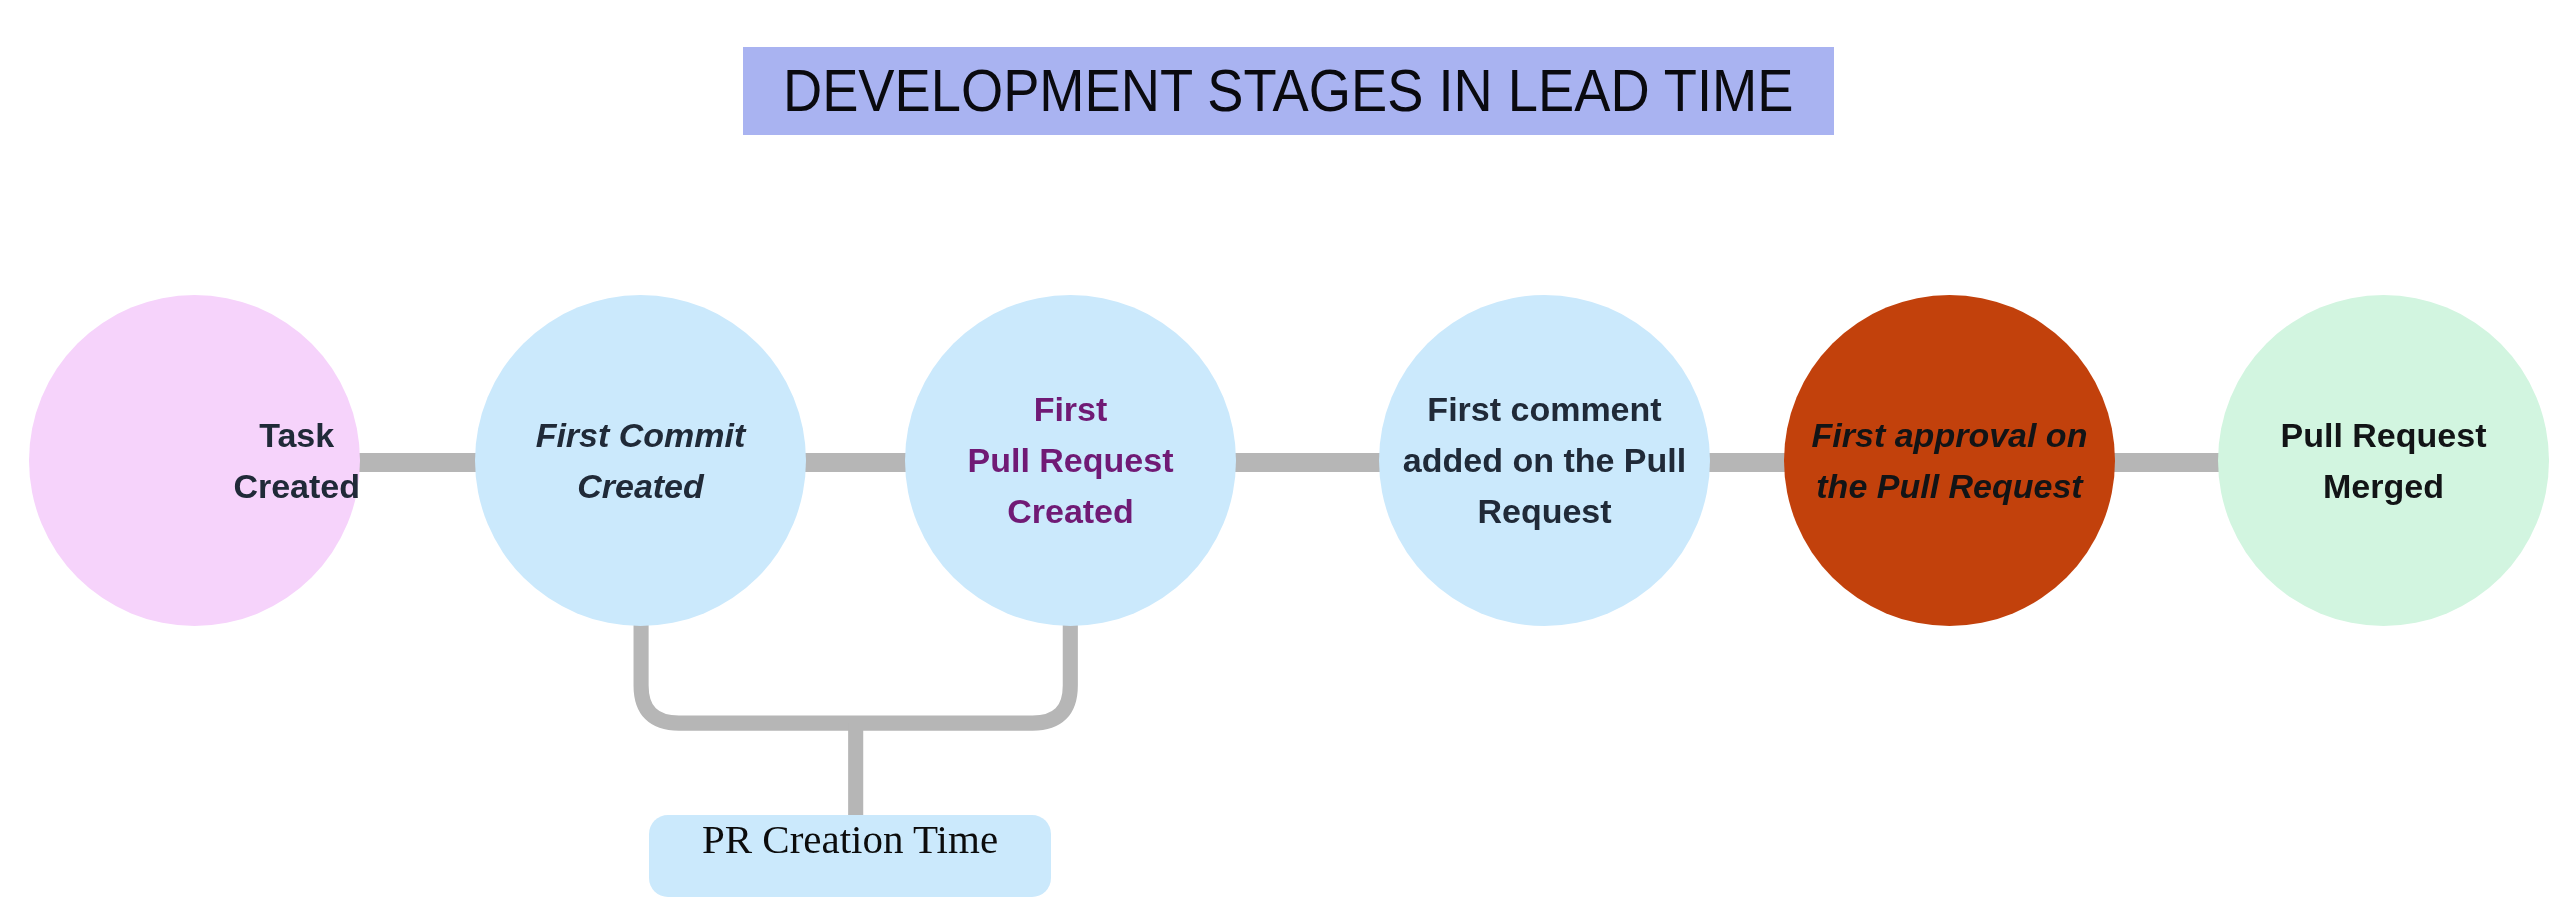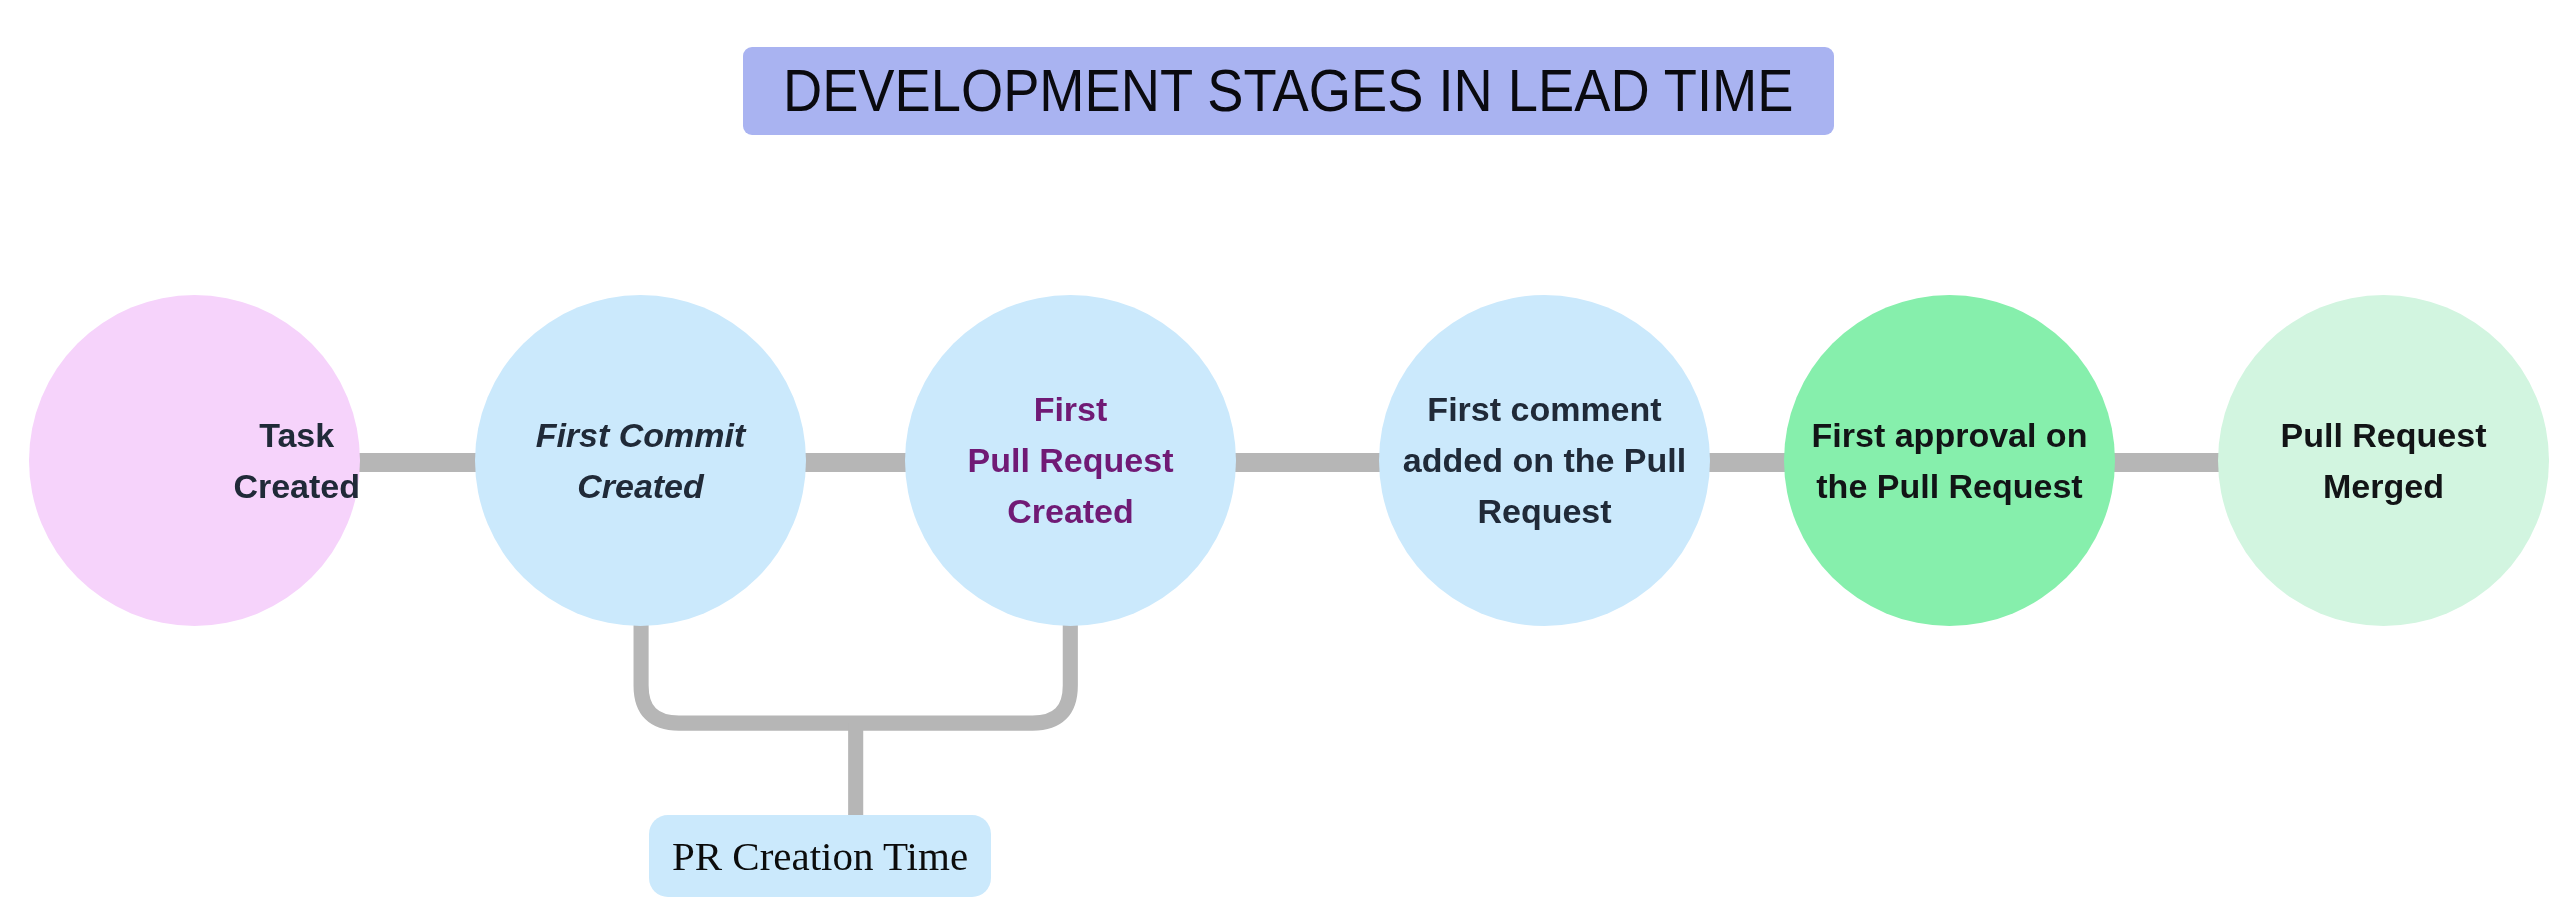--- a/index.html
+++ b/index.html
@@ -13,21 +13,21 @@
     font-family: "Liberation Sans", sans-serif;
   }
 
   
   .title-box {
     position: absolute;
     left: 743px;
     top: 47px;
     width: 1091px;
     height: 88px;
-    border-radius: 9px;
+    border-radius: 0;
     display: flex;
     align-items: center;
     justify-content: center;
   }
   .title-text {
     font-size: 59px;
     font-weight: 400;
     color: #0a0a0f;
     letter-spacing: 0px;
     transform: scaleX(0.92);
@@ -74,25 +74,25 @@
   .s2 { left: 905px; }
   .s3 { left: 1379px; }
   .s4 { left: 1784px; }
   .s5 { left: 2218px; }
 
   
   .annotation-box {
     position: absolute;
     left: 649px;
     top: 815px;
-    width: 342px;
+    width: 402px;
     height: 82px;
     border-radius: 19px;
     display: flex;
-    align-items: center;
+    align-items: flex-start;
     justify-content: center;
   }
   .annotation-text {
     font-family: cursive;
     font-size: 41px;
     font-weight: 400;
     color: #0c0c0c;
     white-space: nowrap;
   }
 </style>
@@ -123,21 +123,21 @@
   <div class="stage s2" style="background: rgb(203, 233, 252); color: #701a75;">
     <span>First
 Pull Request
 Created</span>
   </div>
   <div class="stage s3" style="background: rgb(203, 233, 252); color: rgb(32, 42, 56);">
     <span>First comment
 added on the Pull
 Request</span>
   </div>
-  <div class="stage s4" style="background: #86efac; color: rgb(18, 20, 22);">
+  <div class="stage s4" style="background: #c2410c; color: rgb(18, 20, 22); font-style: italic;">
     <span>First approval on
 the Pull Request</span>
   </div>
   <div class="stage s5" style="background: rgb(210, 245, 224); color: rgb(18, 20, 22);">
     <span>Pull Request
 Merged</span>
   </div>
 
   <div class="annotation-box" style="background: rgb(203, 233, 252);">
     <span class="annotation-text">PR Creation Time</span>

